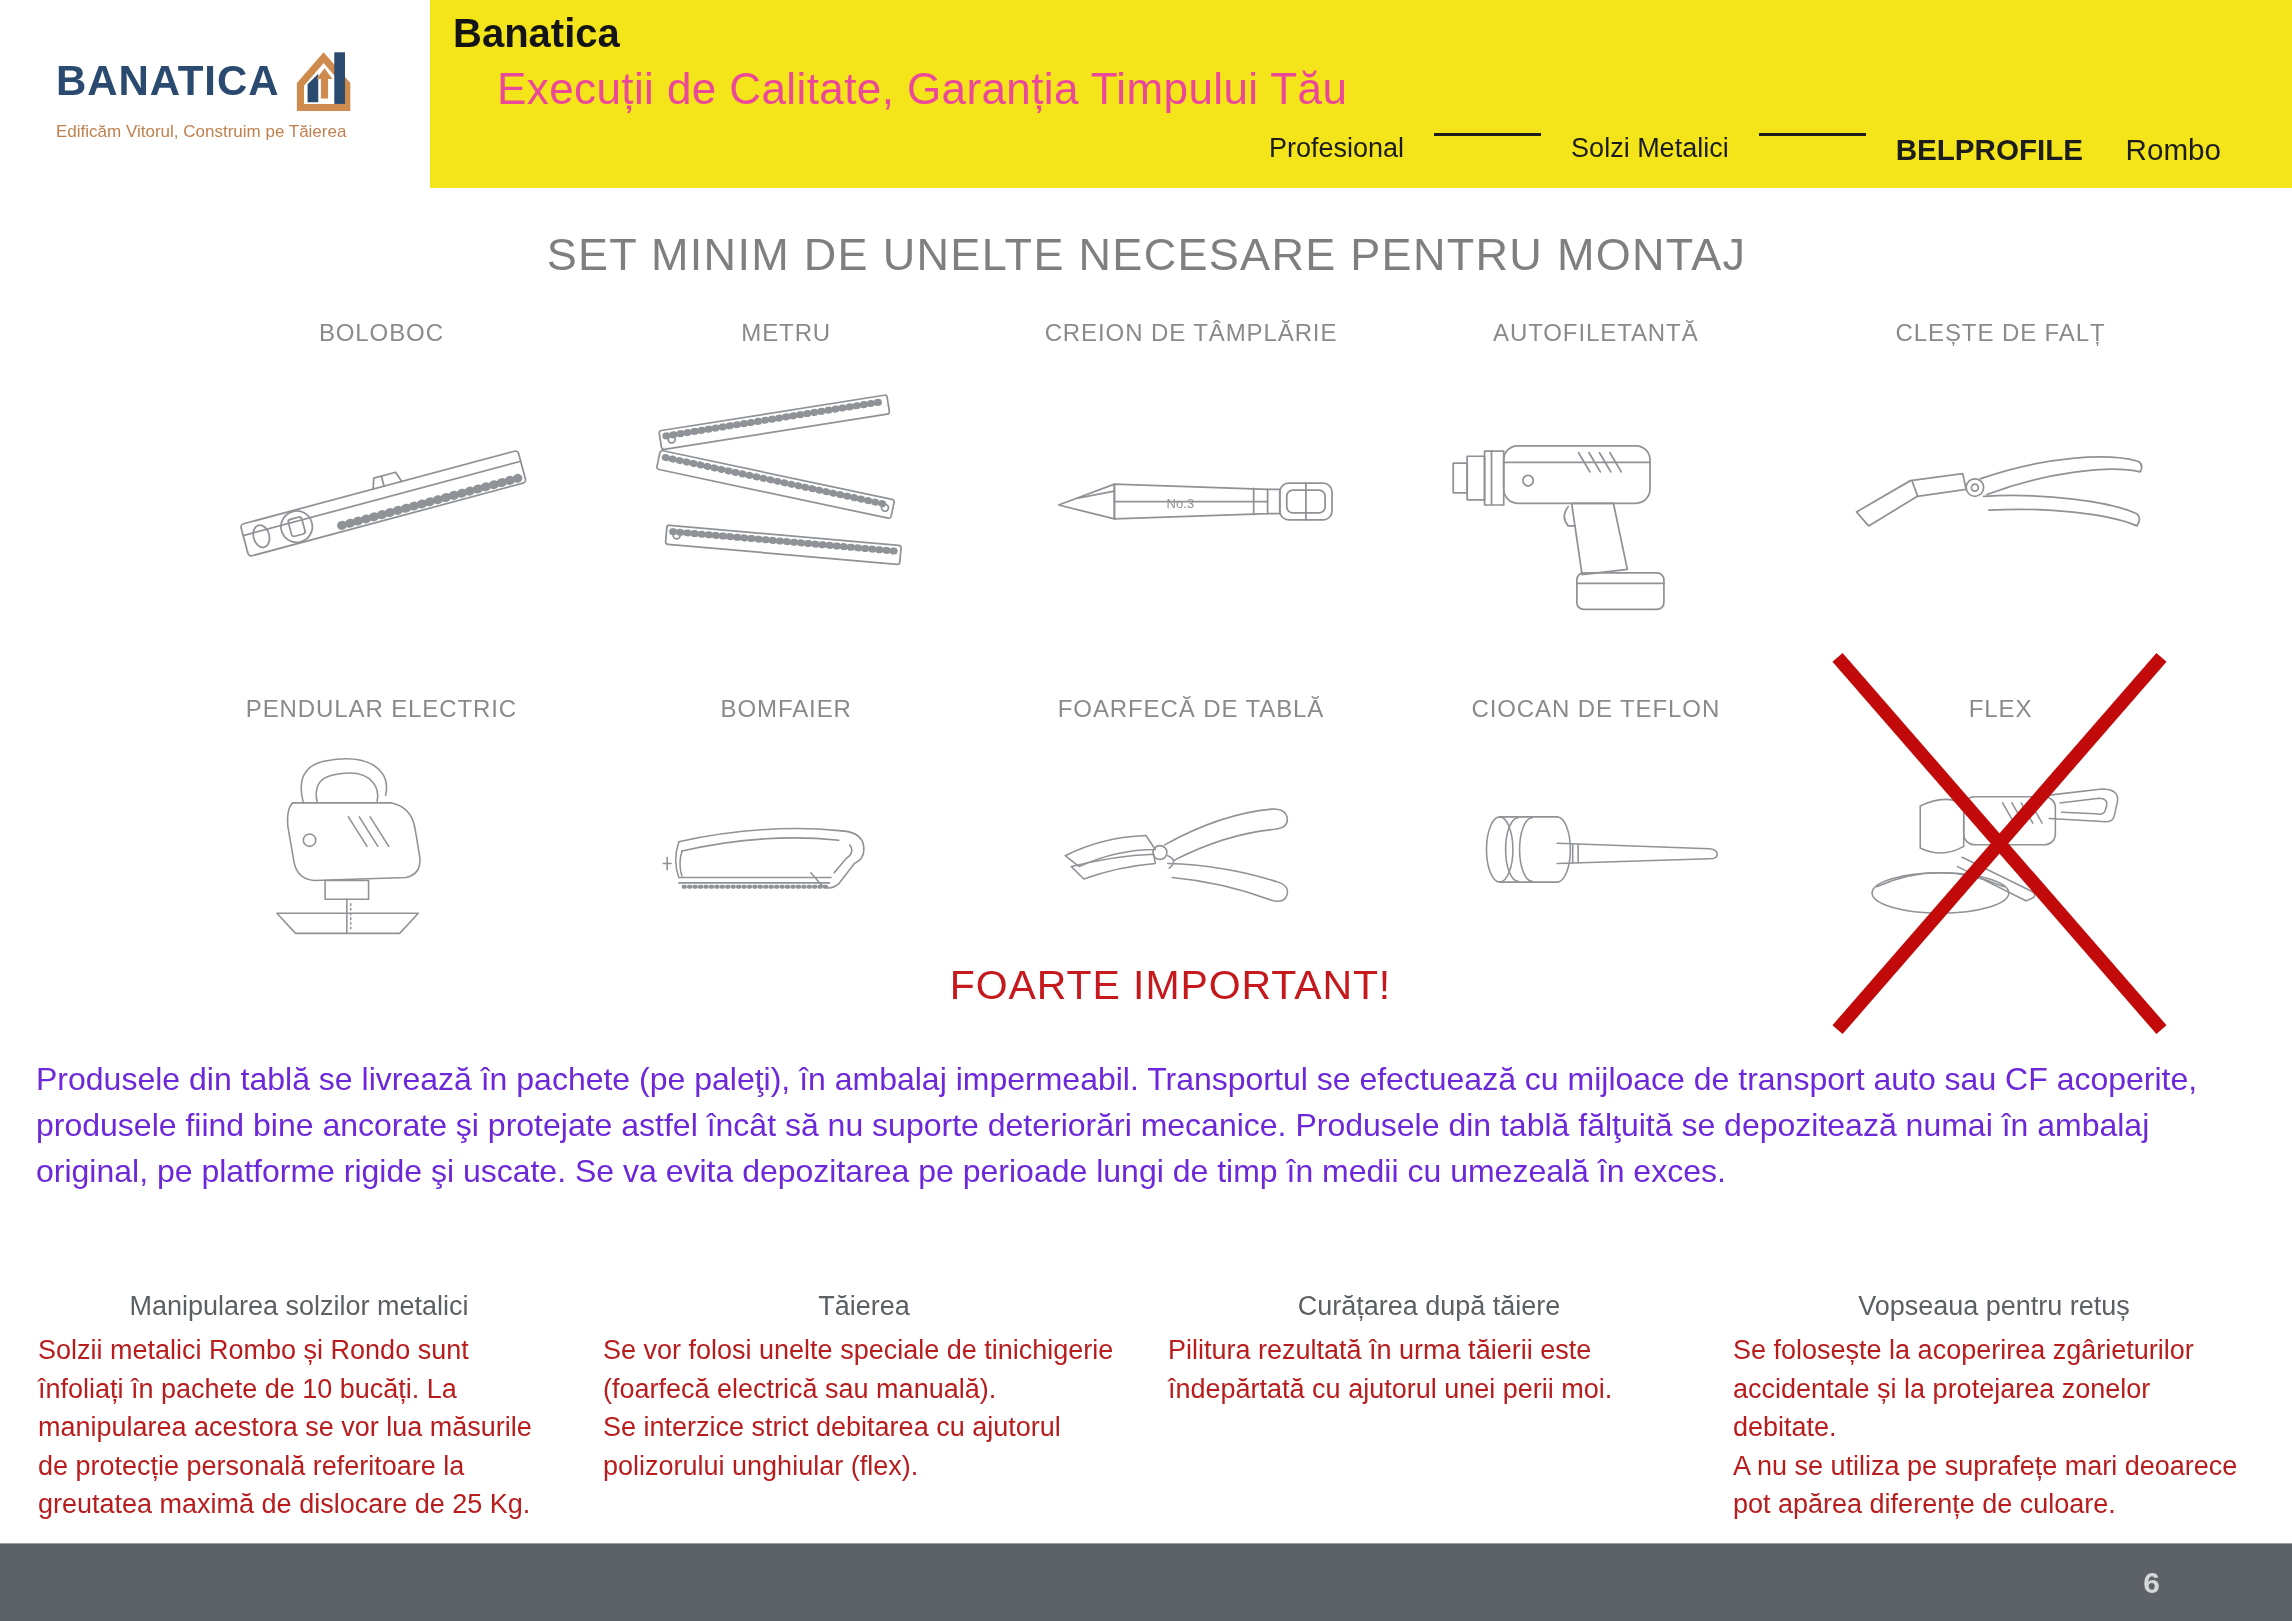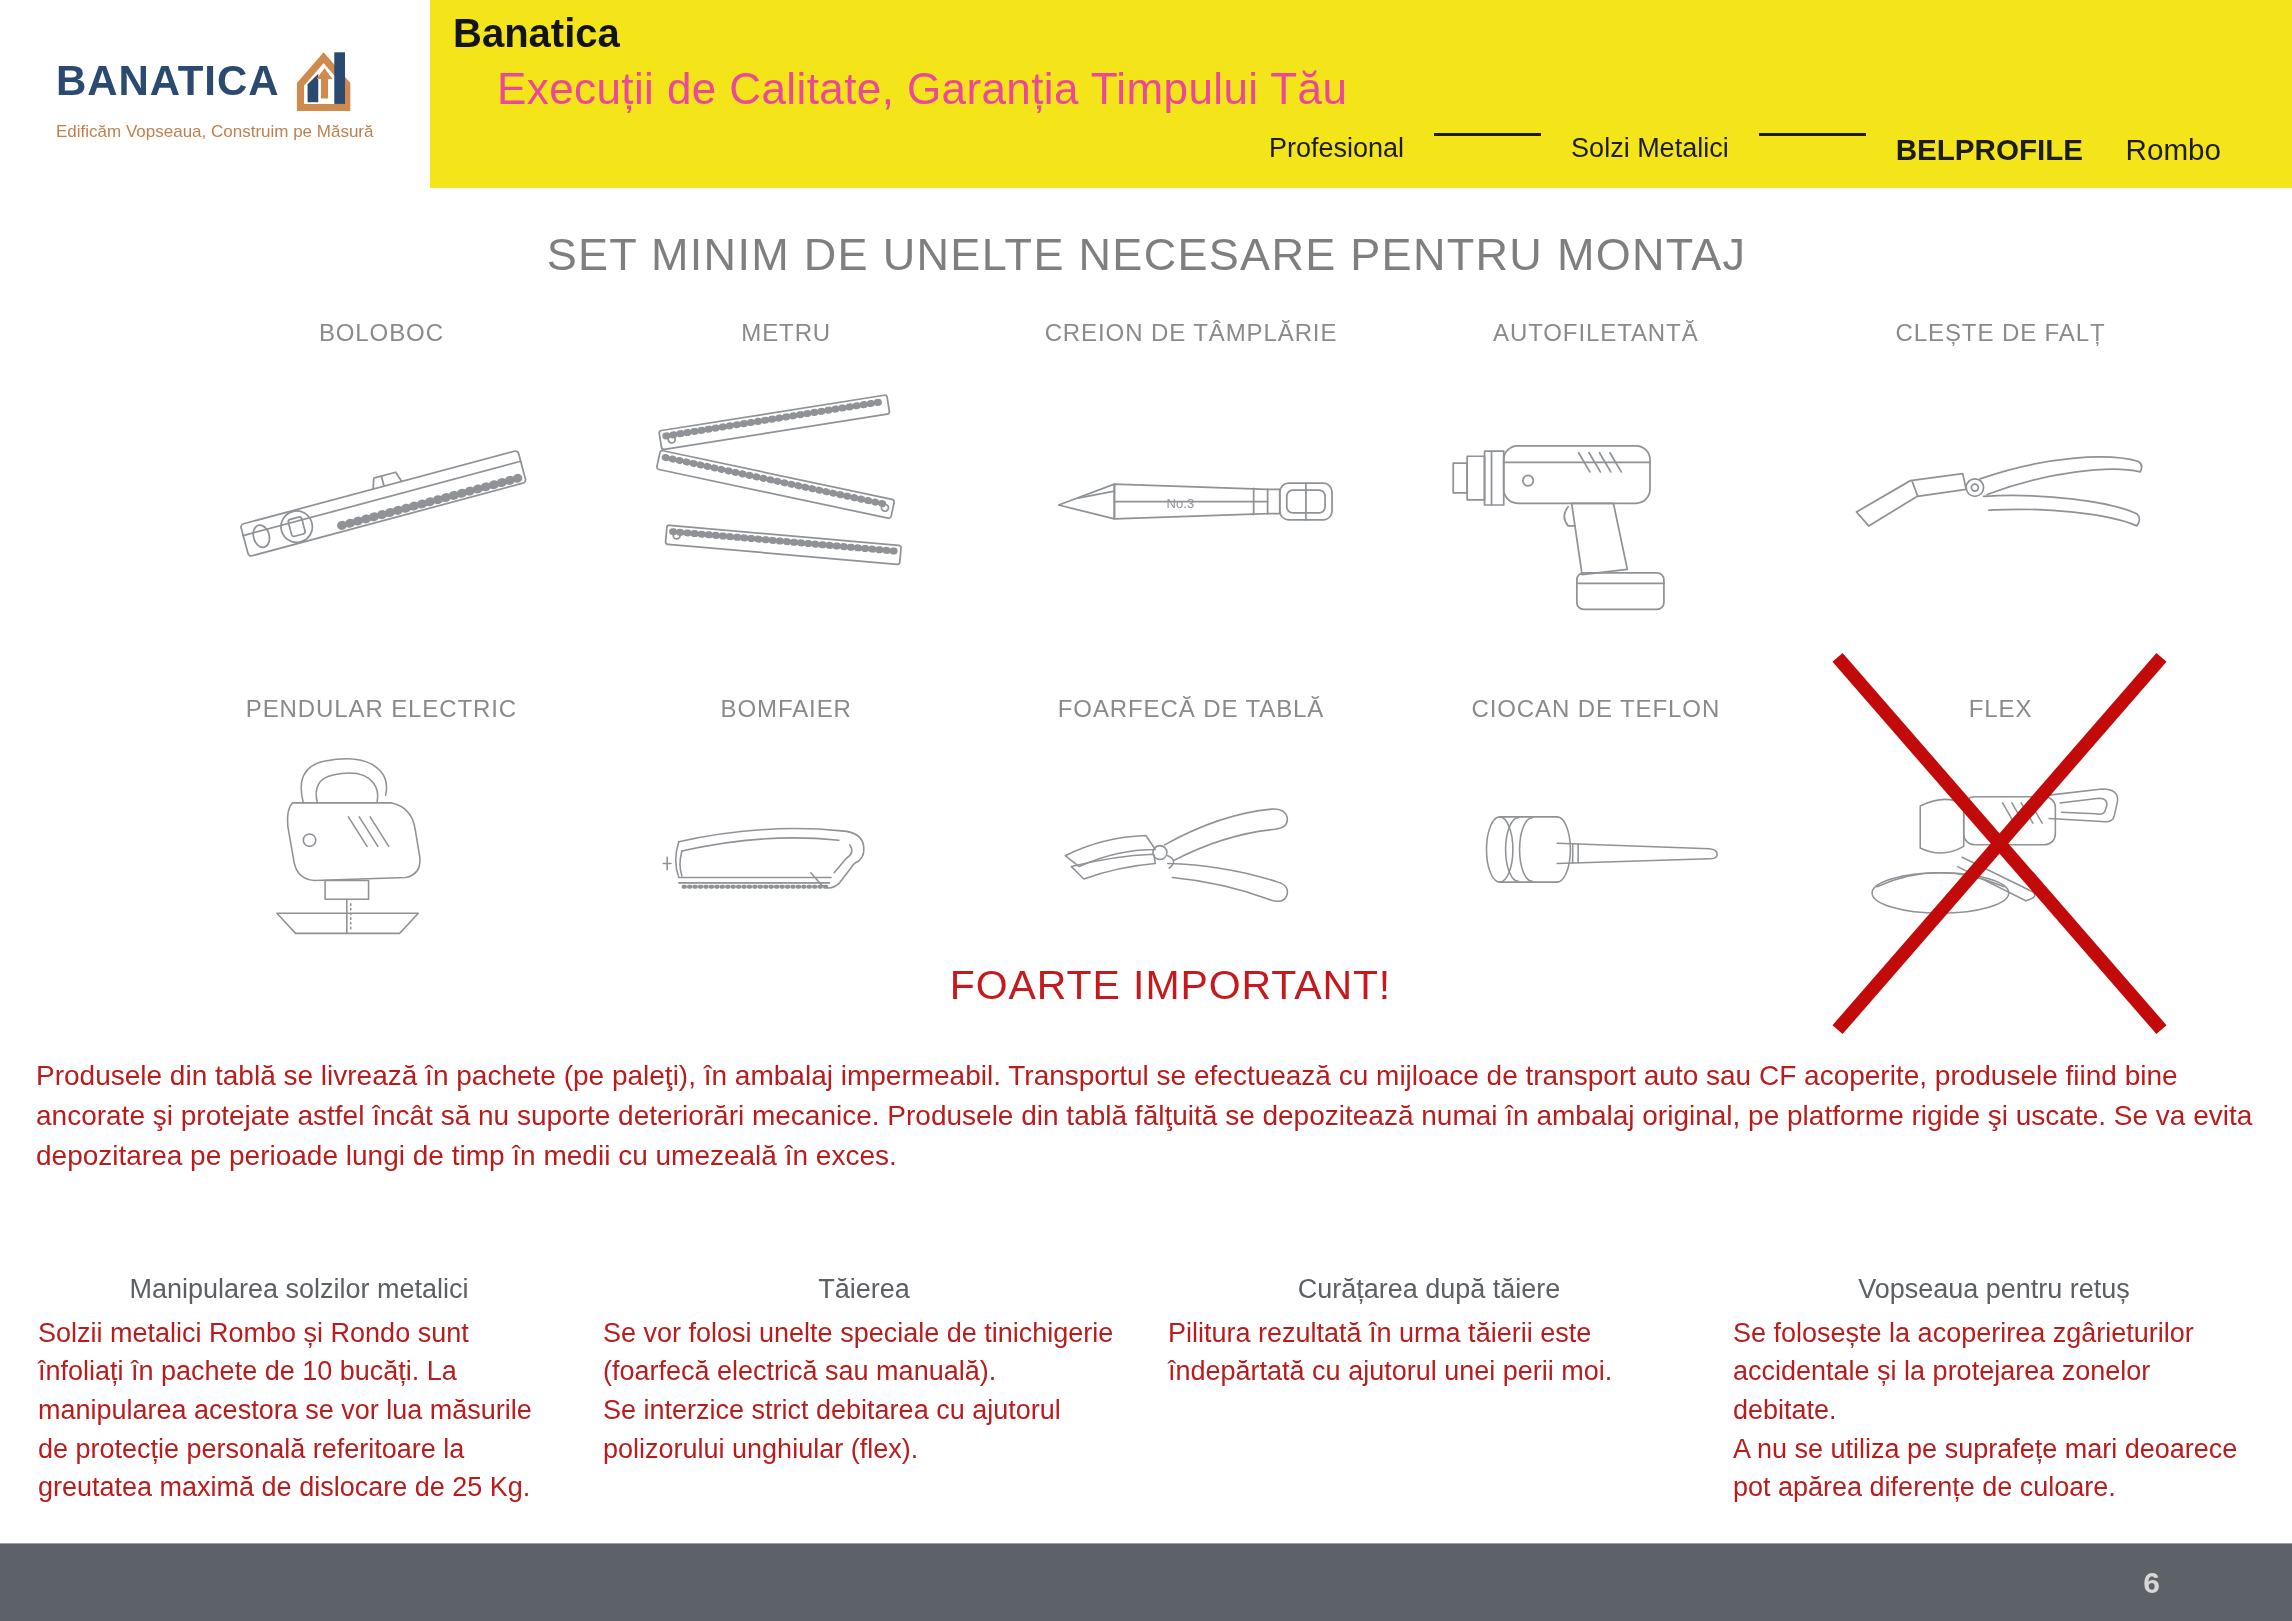--- a/index.html
+++ b/index.html
@@ -32,21 +32,21 @@
   .tool-art { display:flex; align-items:center; justify-content:center; }
   .row1 .tool-art { height:303px; }
   .row2 .tool-art { height:240px; }
   .tool-art svg { stroke:#8f9296; fill:none; stroke-width:2; stroke-linecap:round; stroke-linejoin:round; }
   .tool-art svg text { stroke:none; fill:#8f9296; font-family:"Liberation Sans",sans-serif; }
   .prohibited-x { position:absolute; left:27px; top:-43px; width:349px; height:383px; pointer-events:none; }
   .prohibited-x line { stroke:#c20a0a; stroke-width:15; }
 
   
   .important-heading { margin-top:-7.2px; text-align:center; font-size:41px; color:#c5191d; letter-spacing:0.9px;margin-left:48px; }
-  .important-paragraph { margin:47px 36px 0 36px; font-size:28px; color:#b91c1c; line-height:1.44; }
+  .important-paragraph { margin:47px 36px 0 36px; font-size:32px; color:#6d28d9; line-height:1.44; }
 
   
   .info-columns { display:grid; grid-template-columns:repeat(4,1fr); gap:43px; padding:0 38px; margin-top:97px; }
   .info-col-heading { text-align:center; font-size:27px; font-weight:normal; color:#5b6064; margin-bottom:9px; }
   .info-col-body { font-size:27px; color:#b91c1c; line-height:1.43; white-space:pre-line; }
 
   
   .footer { position:absolute; left:0; right:0; bottom:0; height:79px; background:#5c6267; border-top:1.8px solid #9aa0a4; }
   .footer-page-number { position:absolute; right:133px; top:50%; transform:translateY(-50%); font-size:30px; font-weight:bold; color:#d7d7d7; }
 </style>
@@ -63,21 +63,21 @@
         <span class="logo-wordmark">BANATICA</span>
         <span>
           <svg width="73" height="72" viewBox="0 0 82 80">
             <path d="M14,46 L40,16 L66,46 L66,72 L14,72 Z" fill="none" stroke="#cf8b4e" stroke-width="8" stroke-linejoin="miter"></path>
             <rect x="52" y="10" width="12" height="58" fill="#2b4a6f" stroke="none"></rect>
             <path d="M22,66 L22,46 L34,34 L34,66 Z" fill="#2b4a6f" stroke="none"></path>
             <path d="M41,28 L50,40 L45,40 L45,62 L37,62 L37,40 L32,40 Z" fill="#cf8b4e" stroke="none"></path>
           </svg>
         </span>
       </div>
-      <div class="logo-tagline">Edificăm Vopseaua, Construim pe Măsură</div>
+      <div class="logo-tagline">Edificăm Vitorul, Construim pe Tăierea</div>
     </div>
 
     <div class="brand-title">Banatica</div>
     <div class="brand-subtitle">Execuții de Calitate, Garanția Timpului Tău</div>
 
     <div class="breadcrumb">
       <span>Profesional</span>
       <span class="crumb-line"></span>
       <span>Solzi Metalici</span>
       <span class="crumb-line"></span>

